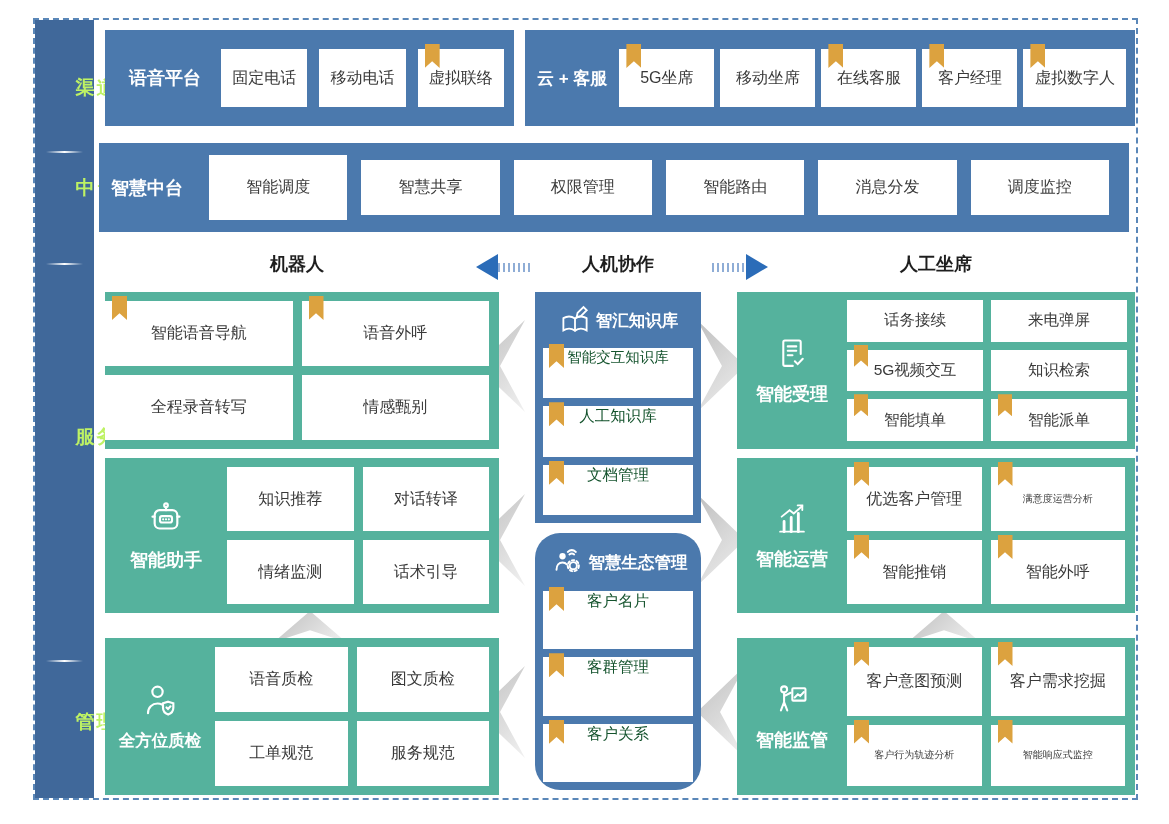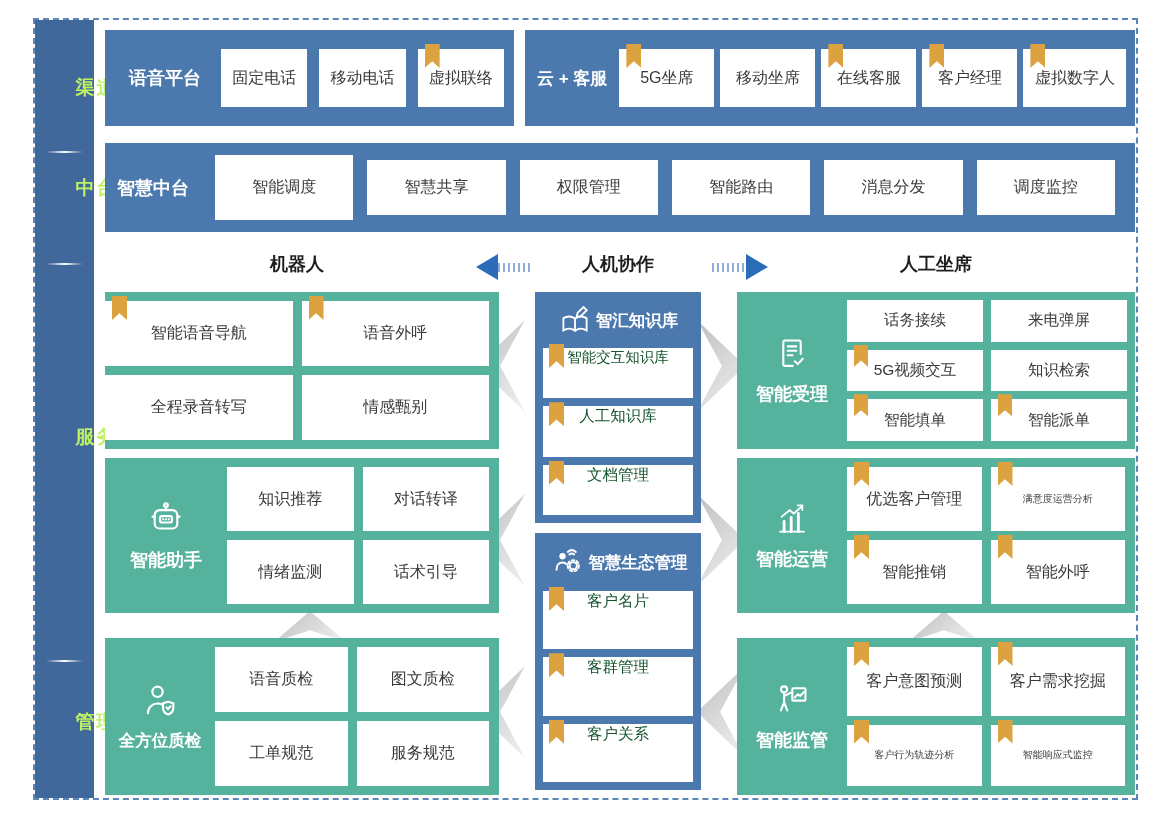--- a/index.html
+++ b/index.html
@@ -100,21 +100,21 @@
     <div class="wcell" style="width:95px;height:58px;font-size:16px;">
       <span class="bookmark"></span>
       <span>客户经理</span>
     </div>
     <div class="wcell" style="width:103px;height:58px;font-size:16px;">
       <span class="bookmark"></span>
       <span>虚拟数字人</span>
     </div>
   </div>
 
-  <div class="box-blue" style="left:105px;top:143px;width:1030px;height:89px;padding:0 20px 0 12px;gap:14px;">
+  <div class="box-blue" style="left:99px;top:143px;width:1030px;height:89px;padding:0 20px 0 12px;gap:14px;">
     <div class="glabel" style="font-size:18px;margin-right:12px;">智慧中台</div>
     <div class="wcell" style="flex:1;height:65px;font-size:16px;">
         <span>智能调度</span>
       </div>
     <div class="wcell" style="flex:1;height:55px;font-size:16px;">
         <span>智慧共享</span>
       </div>
     <div class="wcell" style="flex:1;height:55px;font-size:16px;">
         <span>权限管理</span>
       </div>
@@ -239,21 +239,21 @@
     <div class="mrow">
         <span class="bookmark"></span>
         <span>人工知识库</span>
       </div>
     <div class="mrow">
         <span class="bookmark"></span>
         <span>文档管理</span>
       </div>
   </div>
 
-  <div class="mid-block" style="left:535px;top:533px;width:166px;height:257px;">
+  <div class="mid-block" style="left:535px;top:533px;width:166px;height:257px;border-radius:25px;">
     <div class="mid-head">
       <svg class="ic" width="36" height="36" viewBox="0 0 24 24" fill="none" stroke="#fff" stroke-width="1.3" stroke-linecap="round">
         <circle cx="9" cy="7.5" r="2.1" fill="#fff" stroke="none"></circle>
         <path d="M5 16.5c0-3 1.7-4.9 4-4.9 1.2 0 2.2.5 2.9 1.4"></path>
         <path d="M12.5 4.6c1.6-1.4 3.8-1.4 5.4 0 M13.6 6.3c1-.8 2.2-.8 3.2 0"></path>
         <circle cx="16.2" cy="13.8" r="2.4"></circle>
         <circle cx="16.2" cy="13.8" r="3.7" stroke-dasharray="1.6 1.6"></circle>
       </svg>
       <span>智慧生态管理</span>
     </div>

